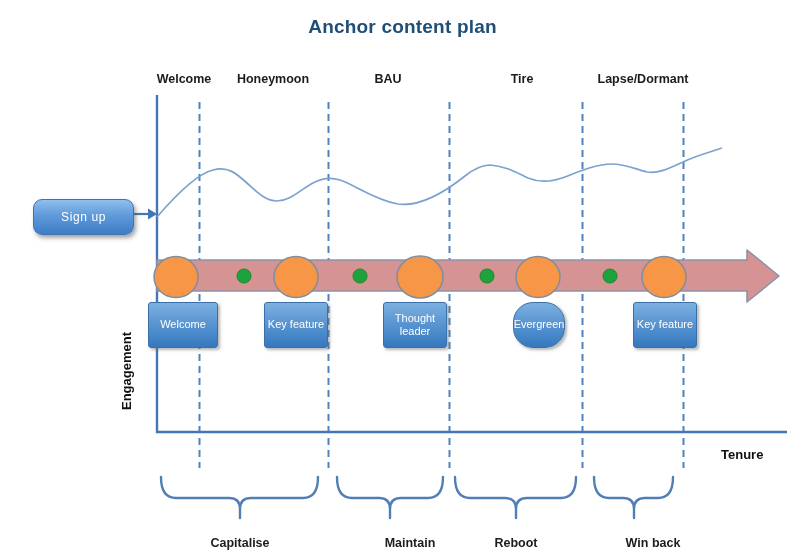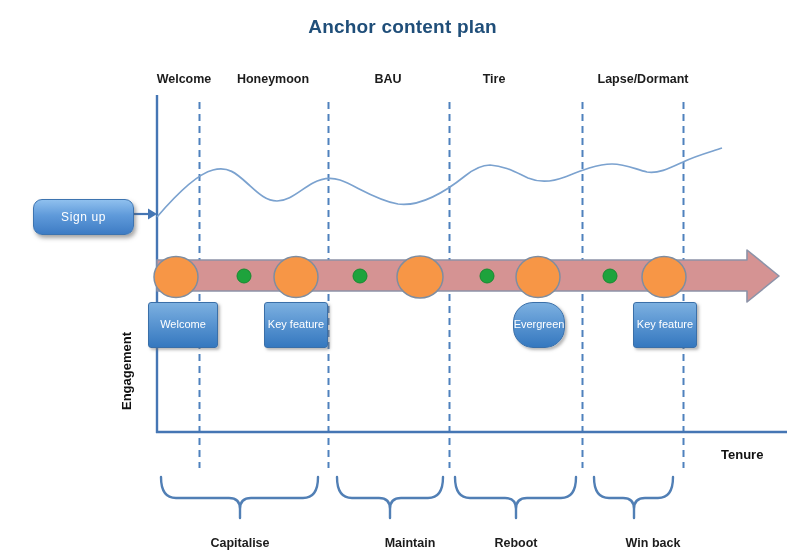--- a/index.html
+++ b/index.html
@@ -106,32 +106,35 @@
       <path d="M455,477 Q455,498 470,498 H505 Q516,498 516,509 V518 V509 Q516,498 527,498 H561 Q576,498 576,477"></path>
       <path d="M594,477 Q594,498 609,498 H623 Q634,498 634,509 V518 V509 Q634,498 645,498 H658 Q673,498 673,477"></path>
     </g>
   </svg>
 
   <div class="abs title">Anchor content plan</div>
 
   <div class="abs phase-label" style="left:184px;">Welcome</div>
   <div class="abs phase-label" style="left:273px;">Honeymoon</div>
   <div class="abs phase-label" style="left:388px;">BAU</div>
-  <div class="abs phase-label" style="left:494px;">Tire</div>
+  <div class="abs phase-label" style="left:522px;">Tire</div>
   <div class="abs phase-label" style="left:643px;text-align:right;">Lapse/Dormant</div>
 
   <div class="abs signup-box">
     <span>Sign up</span>
   </div>
 
   <div class="abs content-box" style="left:183px;width:70px;">
     <span>Welcome</span>
   </div>
   <div class="abs content-box" style="left:296px;width:64px;">
     <span>Key feature</span>
+  </div>
+  <div class="abs content-box" style="left:415px;width:64px;">
+    <span>Thought leader</span>
   </div>
   <div class="abs content-box" style="left:539px;width:52px;border-radius:20px;">
     <span>Evergreen</span>
   </div>
   <div class="abs content-box" style="left:665px;width:64px;">
     <span>Key feature</span>
   </div>
 
   <div class="abs axis-label engagement">Engagement</div>
   <div class="abs axis-label tenure">Tenure</div>

